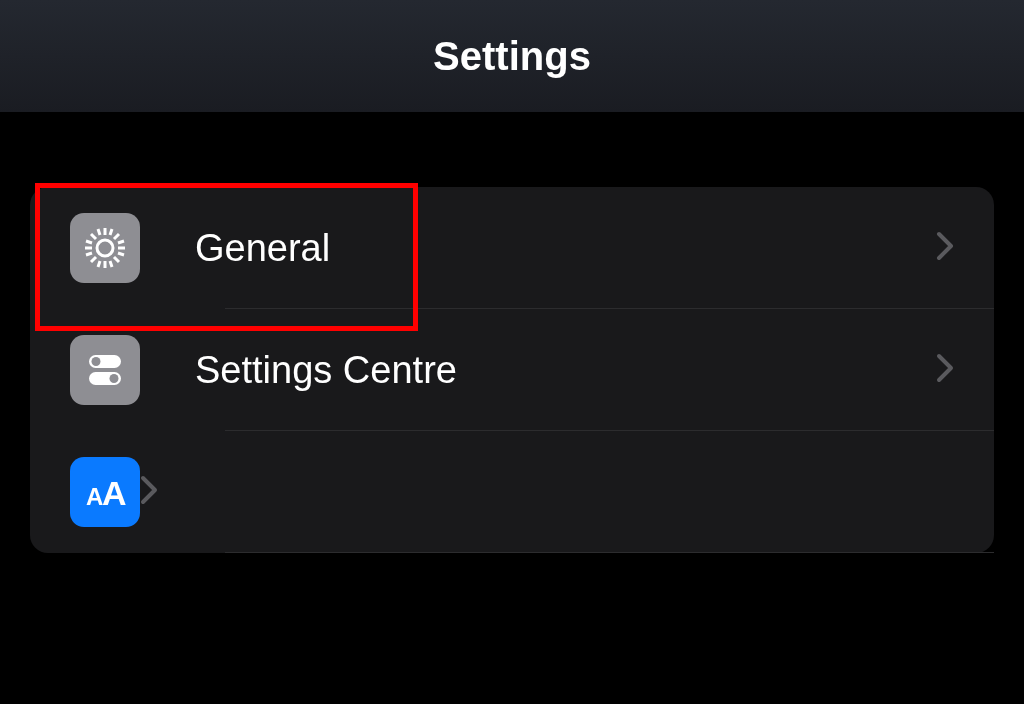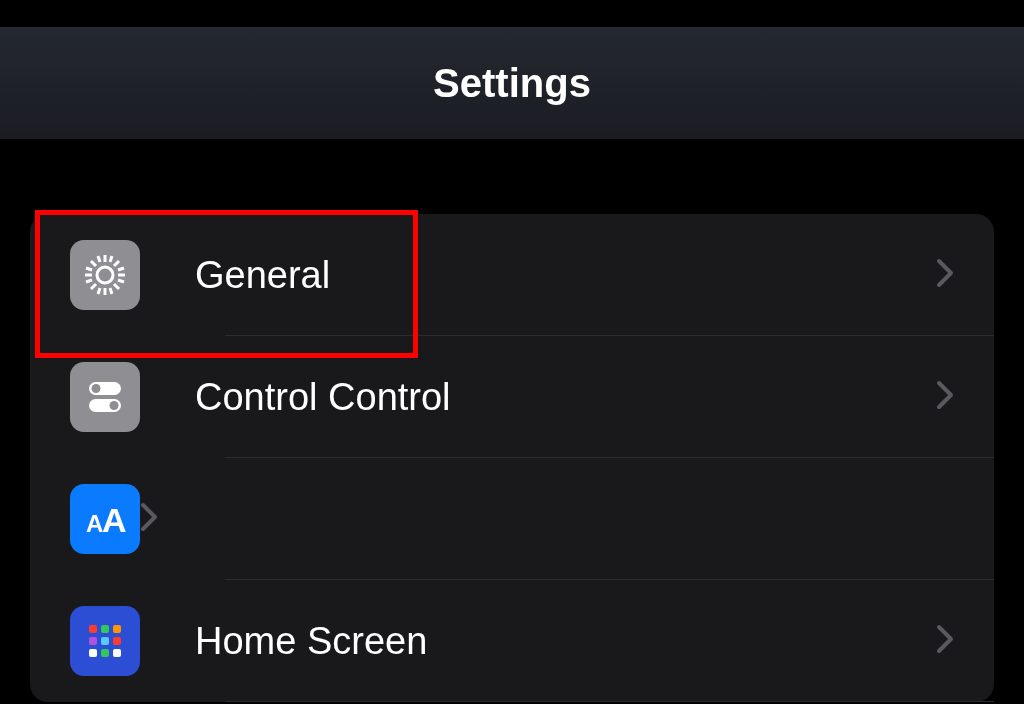--- a/index.html
+++ b/index.html
@@ -10,21 +10,20 @@
     font-family: -apple-system, BlinkMacSystemFont, "Segoe UI", Helvetica, Arial, sans-serif;
     color: #fff;
     overflow: hidden;
   }
   .header {
     height: 112px;
     background: linear-gradient(180deg, #242830 0%, #1a1c22 100%);
     display: flex;
     align-items: center;
     justify-content: center;
-    margin-top: 27px;
   }
   .header-title {
     font-size: 40px;
     font-weight: 700;
     color: #fff;
   }
   .content {
     padding: 75px 30px 0 30px;
   }
   .list {
@@ -126,21 +125,21 @@
     <div class="row">
       <div class="row-inner">
         <div class="icon-box icon-gray">
           <svg width="50" height="50" viewBox="0 0 50 50">
             <rect x="9" y="10" width="32" height="13" rx="6.5" fill="#fff"></rect>
             <circle cx="16" cy="16.5" r="4.5" fill="#8e8e93"></circle>
             <rect x="9" y="27" width="32" height="13" rx="6.5" fill="#fff"></rect>
             <circle cx="34" cy="33.5" r="4.5" fill="#8e8e93"></circle>
           </svg>
         </div>
-        <div class="label">Control Control</div>
+        <div class="label">Settings Centre</div>
         <span class="chevron">
           <svg width="18" height="30" viewBox="0 0 18 30">
               <path d="M3 3 L15 15 L3 27" fill="none" stroke="#5a5a5e" stroke-width="4" stroke-linecap="round" stroke-linejoin="round"></path>
             </svg>
         </span>
       </div>
       <div class="divider"></div>
     </div>
 
     <div class="row">
@@ -153,39 +152,15 @@
         </div>
         <span class="chevron">
           <svg width="18" height="30" viewBox="0 0 18 30">
               <path d="M3 3 L15 15 L3 27" fill="none" stroke="#5a5a5e" stroke-width="4" stroke-linecap="round" stroke-linejoin="round"></path>
             </svg>
         </span>
       </div>
       <div class="divider"></div>
     </div>
 
-    <div class="row">
-      <div class="row-inner">
-        <div class="icon-box icon-blue-dark">
-          <svg width="50" height="50" viewBox="0 0 50 50">
-            <rect x="9" y="9" width="8" height="8" rx="2" fill="#ff3b30"></rect>
-            <rect x="21" y="9" width="8" height="8" rx="2" fill="#34c759"></rect>
-            <rect x="33" y="9" width="8" height="8" rx="2" fill="#ff9500"></rect>
-            <rect x="9" y="21" width="8" height="8" rx="2" fill="#af52de"></rect>
-            <rect x="21" y="21" width="8" height="8" rx="2" fill="#5ac8fa"></rect>
-            <rect x="33" y="21" width="8" height="8" rx="2" fill="#ff3b30"></rect>
-            <rect x="9" y="33" width="8" height="8" rx="2" fill="#ffffff"></rect>
-            <rect x="21" y="33" width="8" height="8" rx="2" fill="#34c759"></rect>
-            <rect x="33" y="33" width="8" height="8" rx="2" fill="#ffffff"></rect>
-          </svg>
-        </div>
-        <div class="label">Home Screen</div>
-        <span class="chevron">
-          <svg width="18" height="30" viewBox="0 0 18 30">
-              <path d="M3 3 L15 15 L3 27" fill="none" stroke="#5a5a5e" stroke-width="4" stroke-linecap="round" stroke-linejoin="round"></path>
-            </svg>
-        </span>
-      </div>
-      <div class="divider"></div>
-    </div>
 
   </div>
 </div>
 
 </body></html>

